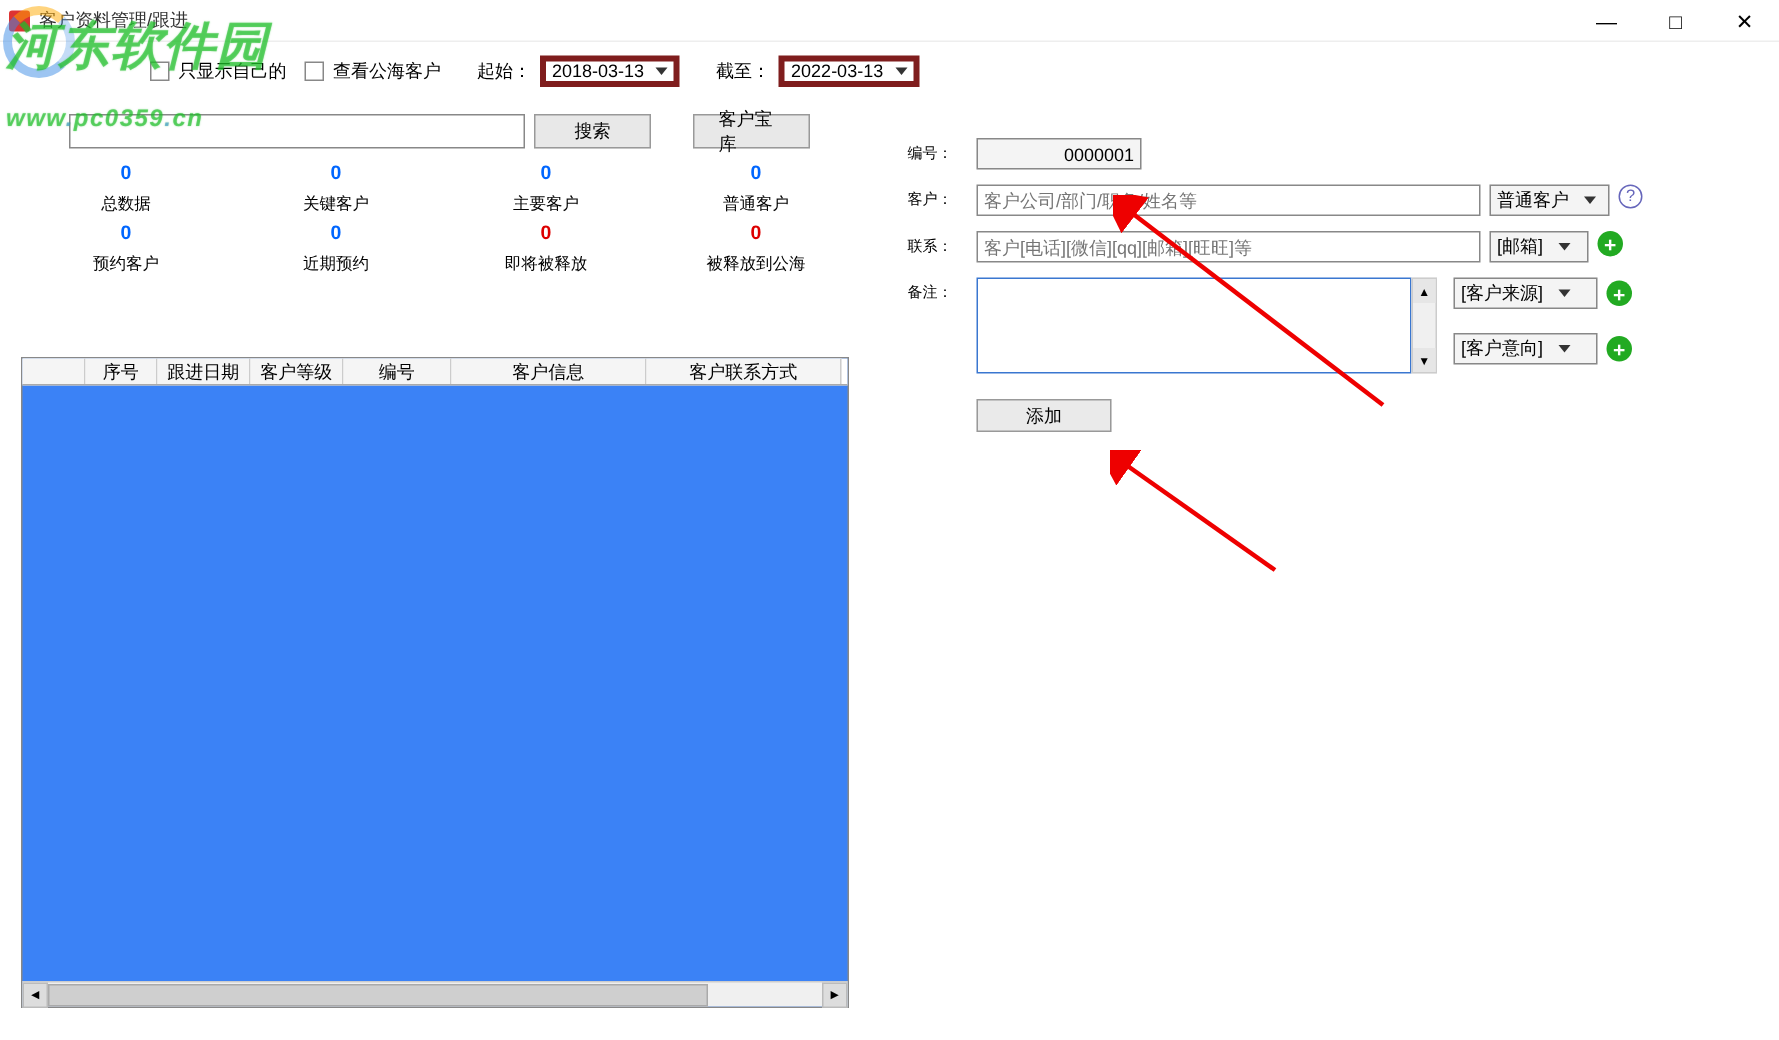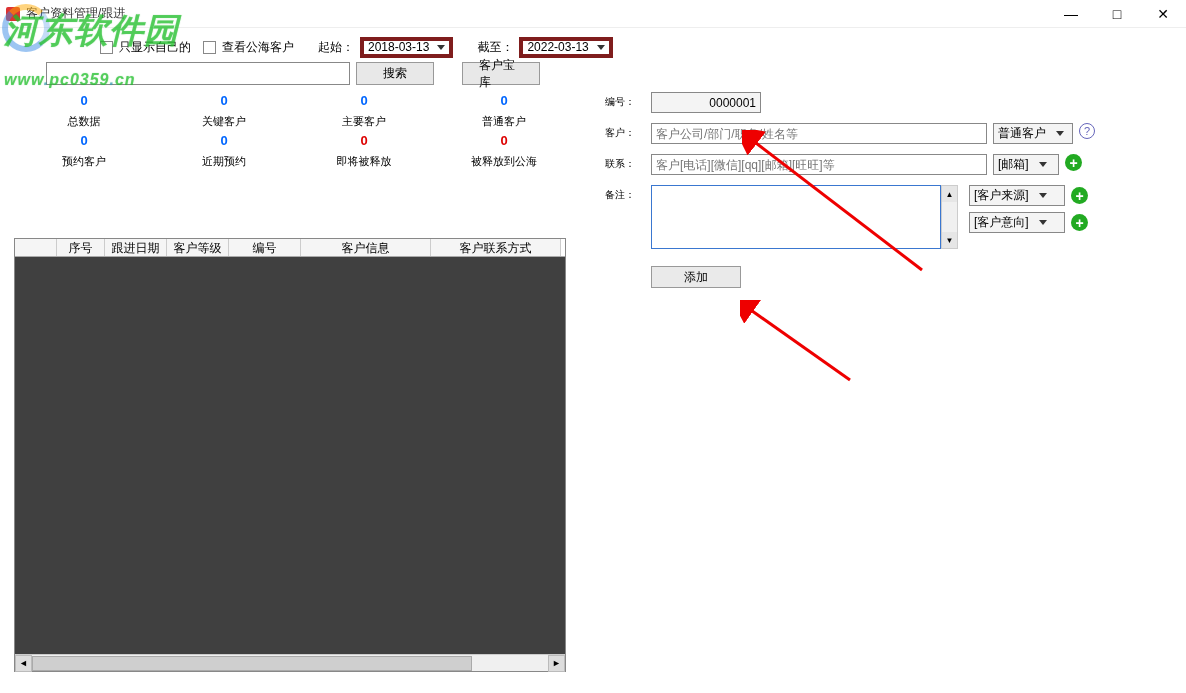--- a/index.html
+++ b/index.html
@@ -13,31 +13,31 @@
   .watermark { position: absolute; top: 8px; left: 4px; font-size: 34px; font-weight: bold; font-style: italic; color: rgba(30,190,40,0.55); pointer-events:none; letter-spacing:1px; text-shadow: 0 0 1px rgba(30,190,40,0.5); }
   .watermark .dot { color: rgba(60,140,230,0.55); }
   .wmlogo { position:absolute; top:4px; left:2px; width:48px; height:48px; border:6px solid rgba(60,140,230,0.5); border-top-color: rgba(255,170,0,0.5); border-right-color: rgba(60,140,230,0.3); border-radius:50%; pointer-events:none; }
 
   .top-filter { height: 26px; display:flex; align-items:center; padding-left:100px; gap:6px; margin-top:6px;}
   .chk { width:13px; height:13px; border:1px solid #888; display:inline-block; background:#fff;}
   .lbl { font-size:12px; }
   .dateinp { height:21px; border:4px solid #7f1d1d; background:#fff; padding:0 4px; display:inline-flex; align-items:center; gap:4px; font-size:12px;}
   .dateinp .dd { border-left:4px solid transparent; border-right:4px solid transparent; border-top:5px solid #333; margin-left:4px;}
 
-  .search-row { display:flex; align-items:flex-end; padding-left:46px; margin-top:2px; gap:6px;}
+  .search-row { display:flex; align-items:flex-end; padding-left:46px; margin-top:16px; gap:6px;}
   .search-input { width:304px; height:23px; border:1px solid #888; background:#fff;}
   .btn { height:23px; border:1px solid #999; background:#e8e8e8; padding:0 16px; display:inline-flex; align-items:center; justify-content:center; font-size:12px; cursor:default;}
 
   .stats { display:flex; flex-wrap:wrap; width:560px; margin-left:14px; margin-top:8px;}
   .stat { width:140px; text-align:center; margin-bottom:4px;}
   .stat .num { color:#0066ff; font-weight:bold; font-size:13px;}
   .stat.red .num { color:#dd0000;}
   .stat .slabel { font-size:11px; margin-top:6px;}
 
-  .grid-wrap { position:absolute; left:14px; top:238px; width:552px; height:434px; background:#404040; border:1px solid #888;}
+  .grid-wrap { position:absolute; left:14px; top:238px; width:552px; height:434px; background:#3b82f6; border:1px solid #888;}
   .grid-head { display:flex; background:#fff; height:18px; border-bottom:1px solid #aaa;}
   .gh { border-right:1px solid #ccc; font-size:12px; text-align:center; line-height:18px; background:#f5f5f5;}
   .gh.c0{width:42px;} .gh.c1{width:48px;} .gh.c2{width:62px;} .gh.c3{width:62px;} .gh.c4{width:72px;} .gh.c5{width:130px;} .gh.c6{width:130px;}
   .hscroll { position:absolute; bottom:0; left:0; right:0; height:17px; background:#f0f0f0; border-top:1px solid #ccc; display:flex; align-items:center;}
   .hscroll .arrow { width:17px; height:17px; background:#ddd; border:1px solid #bbb; display:flex; align-items:center; justify-content:center; font-size:9px;}
   .hscroll .track { flex:1; height:17px; position:relative;}
   .hscroll .thumb { position:absolute; left:0; top:1px; width:440px; height:15px; background:#cfcfcf; border:1px solid #aaa;}
 
   
   .rform { position:absolute; left:605px; top:92px; width:560px;}
@@ -190,21 +190,21 @@
         </div>
     </div>
     <div style="margin-left:28px;">
       <div style="display:flex; align-items:center;">
         <div class="sel" style="width:96px;">
             <span>[客户来源]</span>
             <span class="dd"></span>
           </div>
         <span class="plus">+</span>
       </div>
-      <div style="display:flex; align-items:center; margin-top:6px;">
+      <div style="display:flex; align-items:center; margin-top:16px;">
         <div class="sel" style="width:96px;">
             <span>[客户意向]</span>
             <span class="dd"></span>
           </div>
         <span class="plus">+</span>
       </div>
     </div>
   </div>
   <div class="addbtn">添加</div>
 </div>

